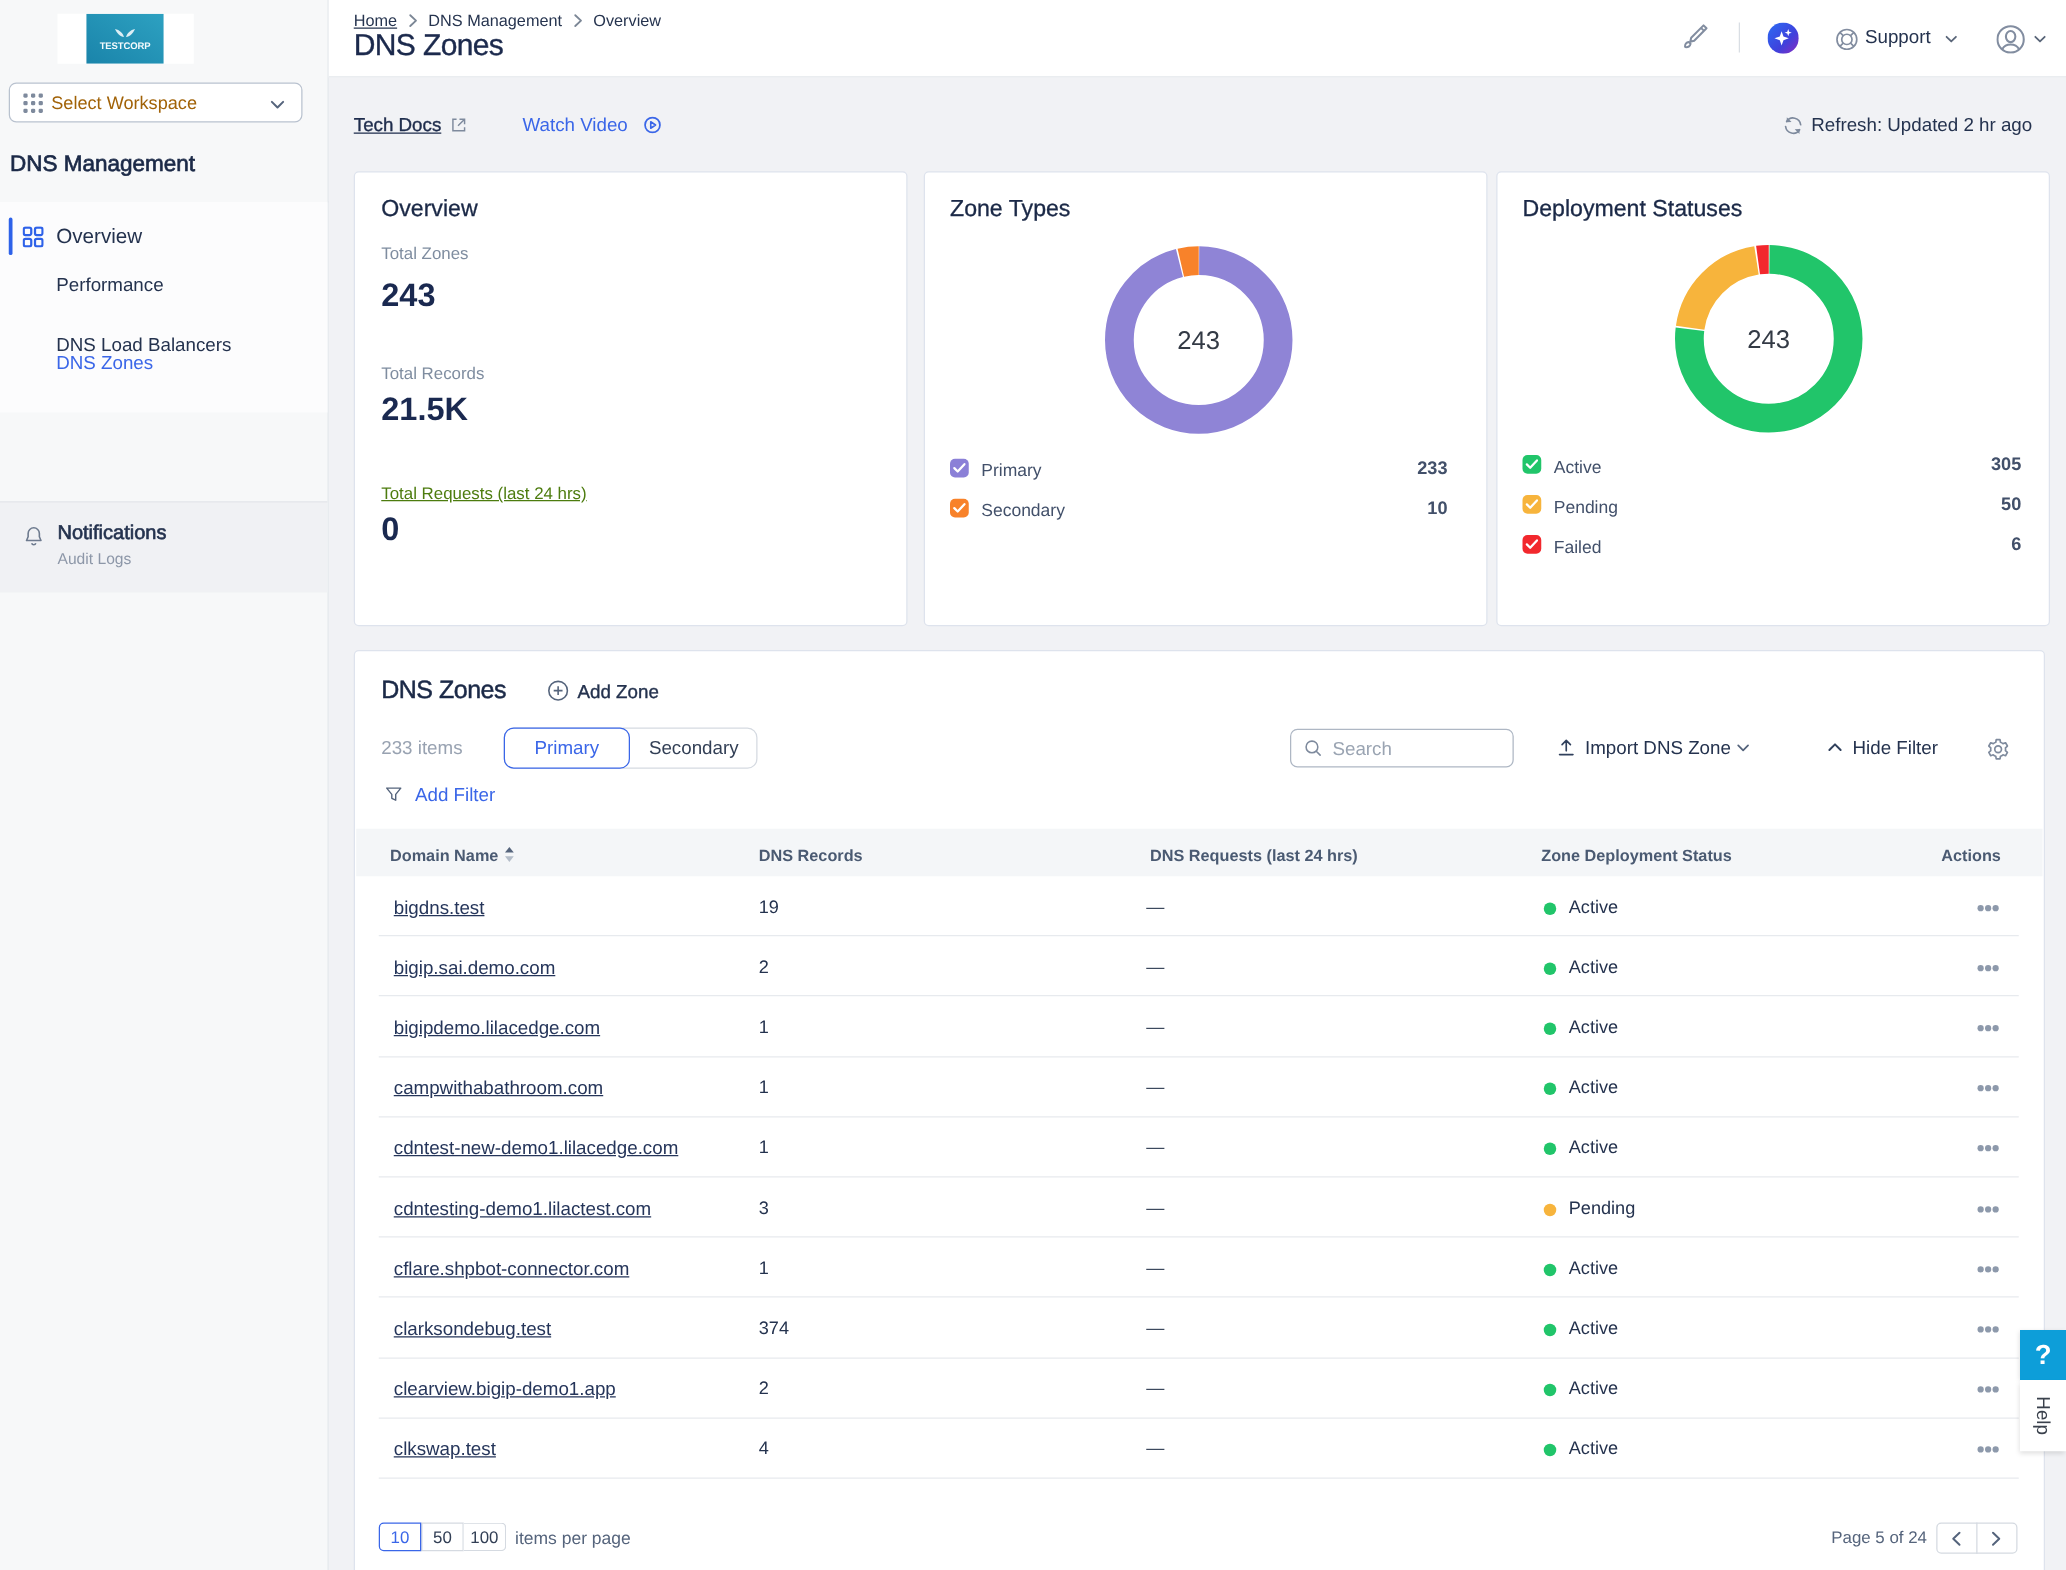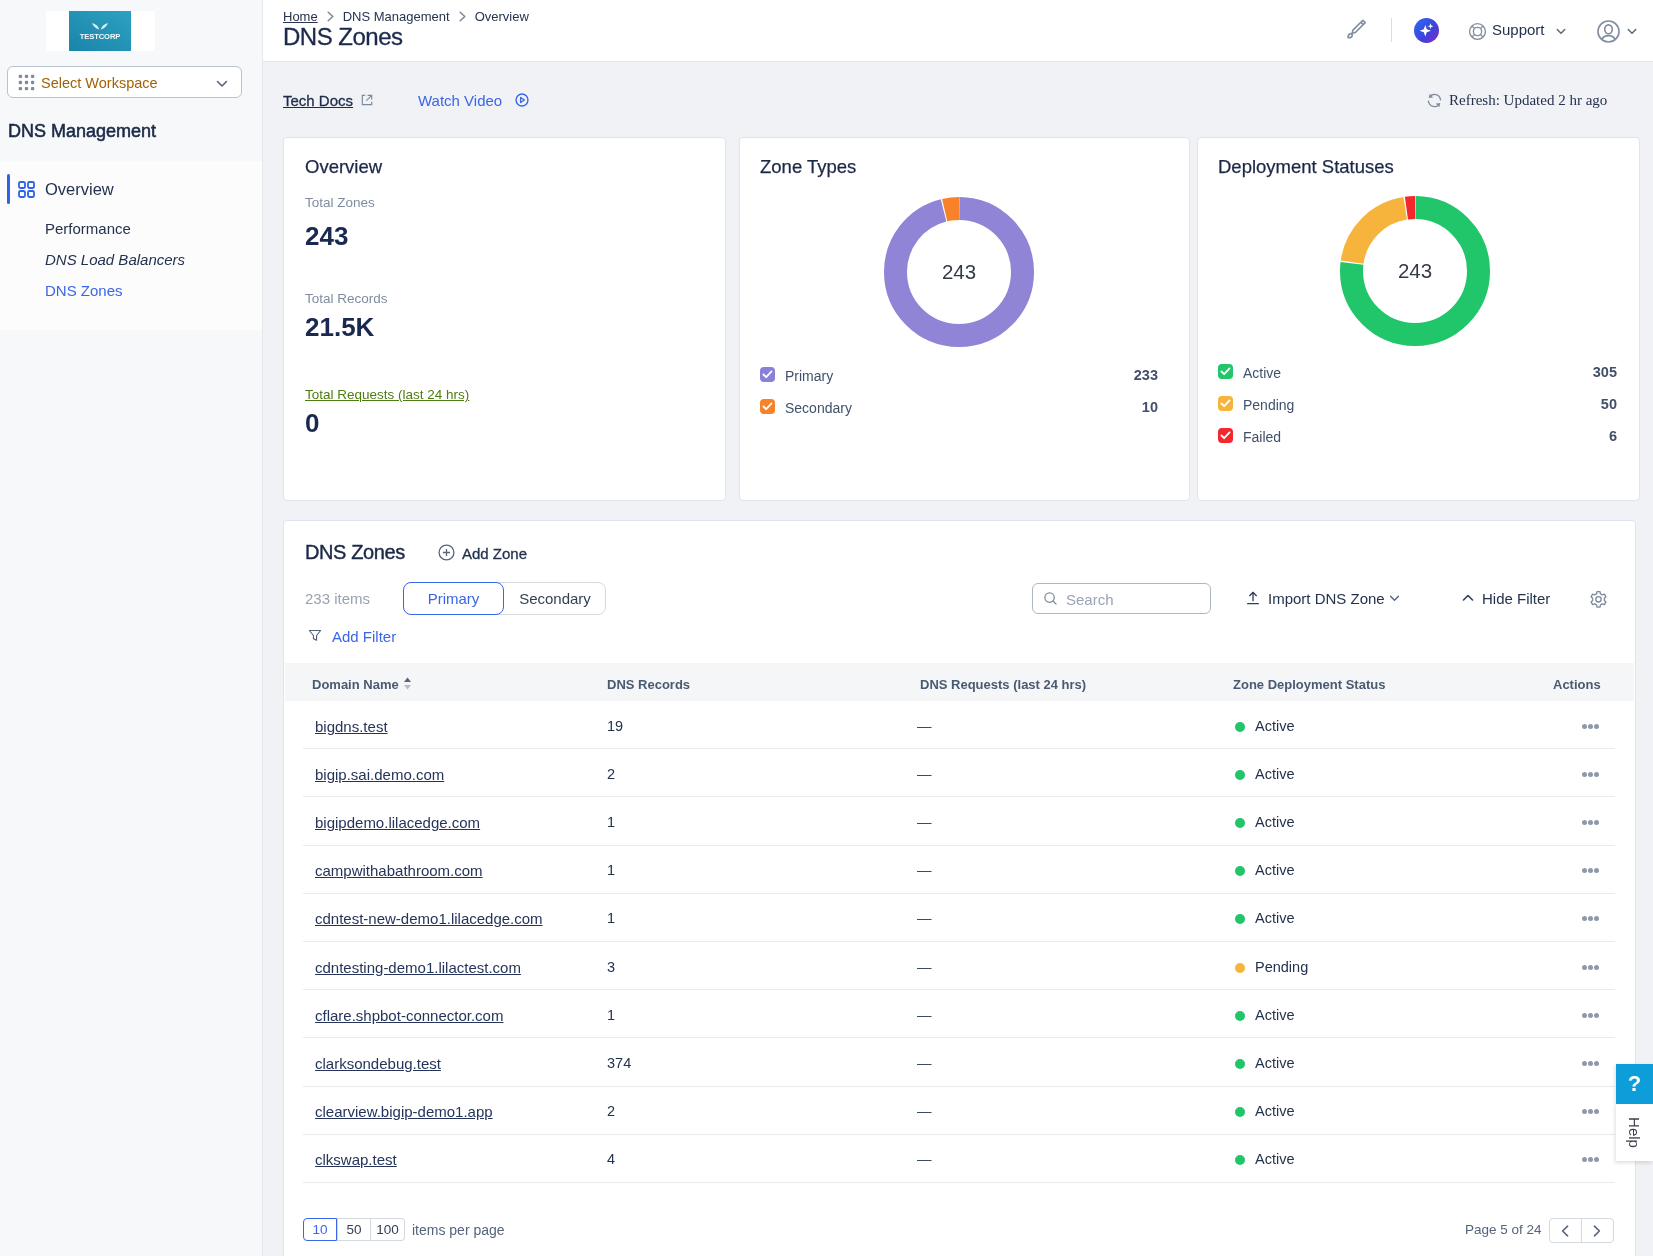--- a/index.html
+++ b/index.html
@@ -79,23 +79,31 @@
     <svg width="17" height="17" viewBox="0 0 17 17" style="position:absolute;left:18px;top:181px">
       <g fill="none" stroke="#2e62e9" stroke-width="1.8">
         <rect x="1" y="1" width="6" height="6" rx="1.4"></rect>
           <rect x="10" y="1" width="6" height="6" rx="1.4"></rect>
         <rect x="1" y="10" width="6" height="6" rx="1.4"></rect>
           <rect x="10" y="10" width="6" height="6" rx="1.4"></rect>
       </g>
     </svg>
     <div class="abs" style="left:45px;top:180px;font-size:16.5px;color:#24324e;">Overview</div>
     <div class="abs" style="left:45px;top:220px;font-size:15px;color:#24324e;">Performance</div>
-    <div class="abs" style="left:45px;top:251px;font-size:15px;color:#24324e;font-style:italic;">DNS Load Balancers</div>
+    <div class="abs" style="left:45px;top:268px;font-size:15px;color:#24324e;">DNS Load Balancers</div>
     <div class="abs" style="left:45px;top:282px;font-size:15px;color:#3a66e8;">DNS Zones</div>
 
+    <div class="side-sec" style="top:401px;height:73px;">
+      <svg width="18" height="18" viewBox="0 0 24 24" style="position:absolute;left:18px;top:18px">
+        <path d="M12 3 a6 6 0 0 0 -6 6 v3.5 L4.3 16.5 h15.4 L18 12.5 V9 a6 6 0 0 0 -6 -6 Z" fill="none" stroke="#6d7a8e" stroke-width="1.7" stroke-linejoin="round"></path>
+        <path d="M9.8 19.5 a2.3 2.3 0 0 0 4.4 0" fill="none" stroke="#6d7a8e" stroke-width="1.7"></path>
+      </svg>
+      <div class="t">Notifications</div>
+      <div class="s">Audit Logs</div>
+    </div>
   </div>
 
   <div id="topbar"></div>
   <div class="abs" style="left:283px;top:9px;font-size:13px;color:#26344f;display:flex;align-items:center;">
     <span style="text-decoration:underline;">Home</span>
     <svg width="7" height="11" viewBox="0 0 7 11" style="margin:0 9px;">
         <path d="M1.2 1.2 L5.8 5.5 L1.2 9.8" fill="none" stroke="#7c8796" stroke-width="1.5" stroke-linecap="round" stroke-linejoin="round"></path>
       </svg>
     <span>DNS Management</span>
     <svg width="7" height="11" viewBox="0 0 7 11" style="margin:0 9px;">
@@ -148,21 +156,21 @@
   <div class="abs" style="left:418px;top:92px;font-size:15px;color:#3a66e8;">Watch Video</div>
   <svg width="14" height="14" viewBox="0 0 24 24" style="position:absolute;left:515px;top:93px">
     <circle cx="12" cy="12" r="10.2" fill="none" stroke="#3a66e8" stroke-width="2.4"></circle>
     <path d="M9.6 7.6 L16.2 12 L9.6 16.4 Z" fill="none" stroke="#3a66e8" stroke-width="2.2" stroke-linejoin="round"></path>
   </svg>
   <svg width="17" height="17" viewBox="0 0 24 24" style="position:absolute;left:1426px;top:92px">
     <path d="M20.5 11 a8.6 8.6 0 0 0 -15.8 -3.6 M3.5 13 a8.6 8.6 0 0 0 15.8 3.6" fill="none" stroke="#7e8a9d" stroke-width="1.9" stroke-linecap="round"></path>
     <path d="M4.9 2.6 L4.6 8.2 L10.2 7.9 Z" fill="#7e8a9d"></path>
     <path d="M19.1 21.4 L19.4 15.8 L13.8 16.1 Z" fill="#7e8a9d"></path>
   </svg>
-  <div class="abs" style="left:1449px;top:92px;font-size:15px;color:#24324e;font-family:Liberation Serif, serif;">Refresh: Updated 2 hr ago</div>
+  <div class="abs" style="left:1449px;top:92px;font-size:15px;color:#24324e;">Refresh: Updated 2 hr ago</div>
 
   <div class="card" style="left:283px;top:137px;width:443px;height:364px;"></div>
   <div class="abs" style="left:305px;top:156px;font-size:18.5px;color:#1b2947;-webkit-text-stroke:0.25px #1b2947;">Overview</div>
   <div class="abs" style="left:305px;top:196px;font-size:13.5px;line-height:1;color:#7f8da0;">Total Zones</div>
   <div class="abs" style="left:305px;top:223px;font-size:26px;line-height:1;font-weight:bold;color:#1a2950;">243</div>
   <div class="abs" style="left:305px;top:292px;font-size:13.5px;line-height:1;color:#7f8da0;">Total Records</div>
   <div class="abs" style="left:305px;top:314px;font-size:26px;line-height:1;font-weight:bold;color:#1a2950;">21.5K</div>
   <div class="abs" style="left:305px;top:388px;font-size:13.5px;line-height:1;color:#4d7c0f;text-decoration:underline;">Total Requests (last 24 hrs)</div>
   <div class="abs" style="left:305px;top:410px;font-size:26px;line-height:1;font-weight:bold;color:#1a2950;">0</div>
 

